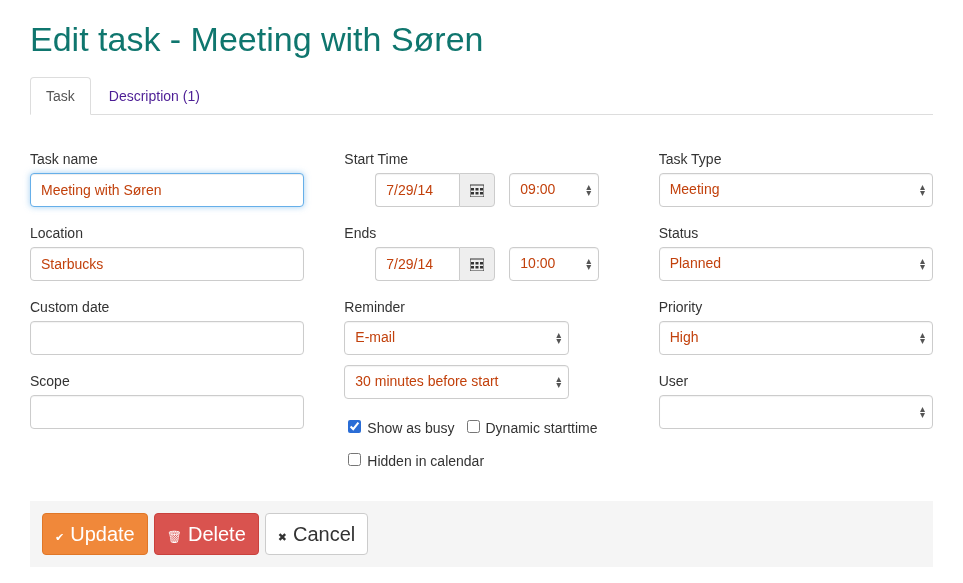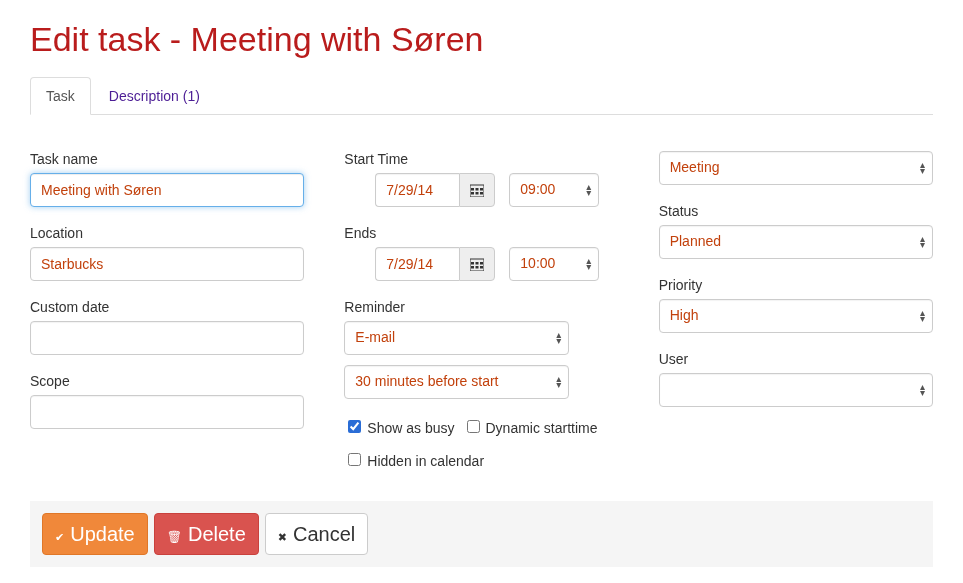--- a/index.html
+++ b/index.html
@@ -8,21 +8,21 @@
     padding: 20px 30px;
     font-family: "Helvetica Neue", Helvetica, Arial, sans-serif;
     font-size: 14px;
     color: #333;
     background: #fff;
     width: 963px;
   }
   h1 {
     font-size: 34px;
     font-weight: 400;
-    color: #b91c1c;
+    color: #0f766e;
     margin: 0 0 18px 0;
   }
   .tabs {
     border-bottom: 1px solid #ddd;
     margin-bottom: 36px;
   }
   .tabs ul {
     list-style: none;
     margin: 0;
     padding: 0;
@@ -276,20 +276,21 @@
     </div>
     <div class="checkbox-row single">
       <label>
         <input type="checkbox" style=""><span>Hidden in calendar</span>
       </label>
     </div>
   </div>
 
   <div class="col">
     <div class="form-group">
+      <label class="lbl">Task Type</label>
       <div class="select-wrap">
         <select class="form-control"><option>Meeting</option></select>
         <div class="select-arrows">▴<br>▾</div>
       </div>
     </div>
     <div class="form-group">
       <label class="lbl">Status</label>
       <div class="select-wrap">
         <select class="form-control"><option>Planned</option></select>
         <div class="select-arrows">▴<br>▾</div>

